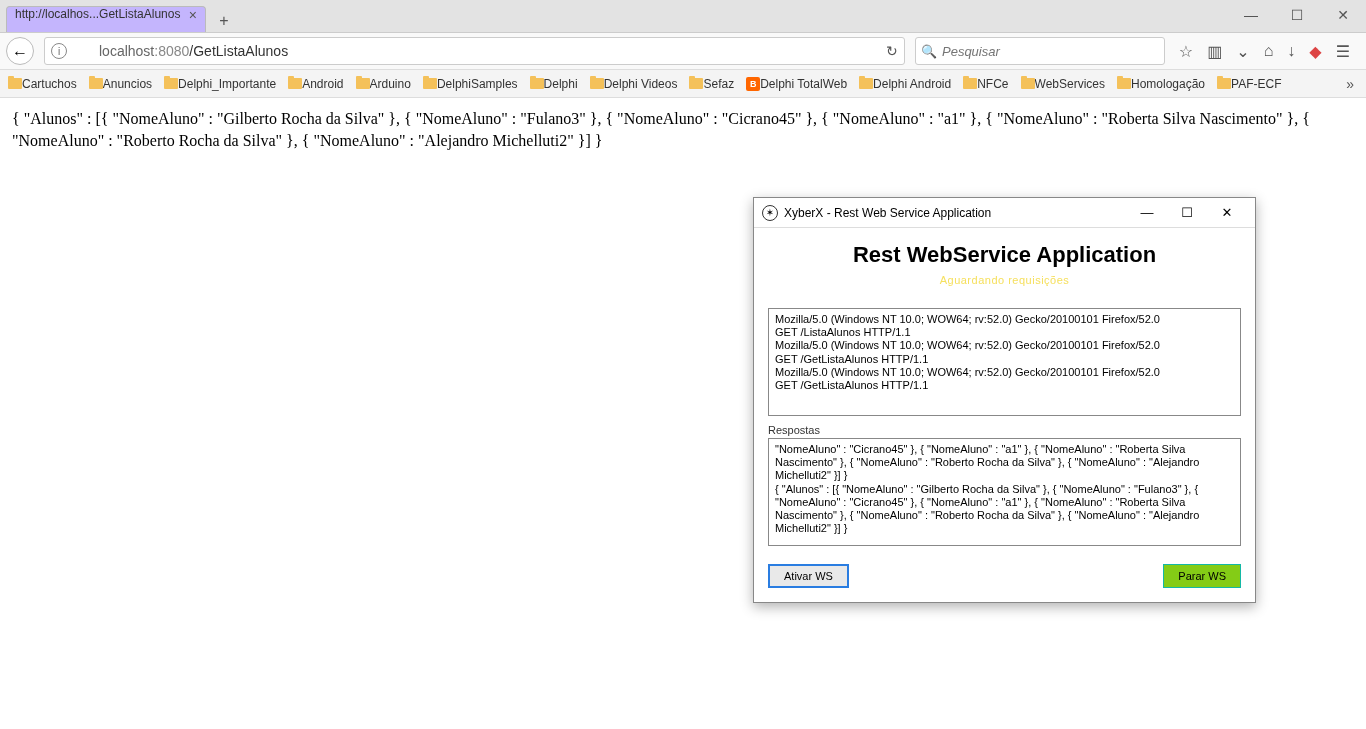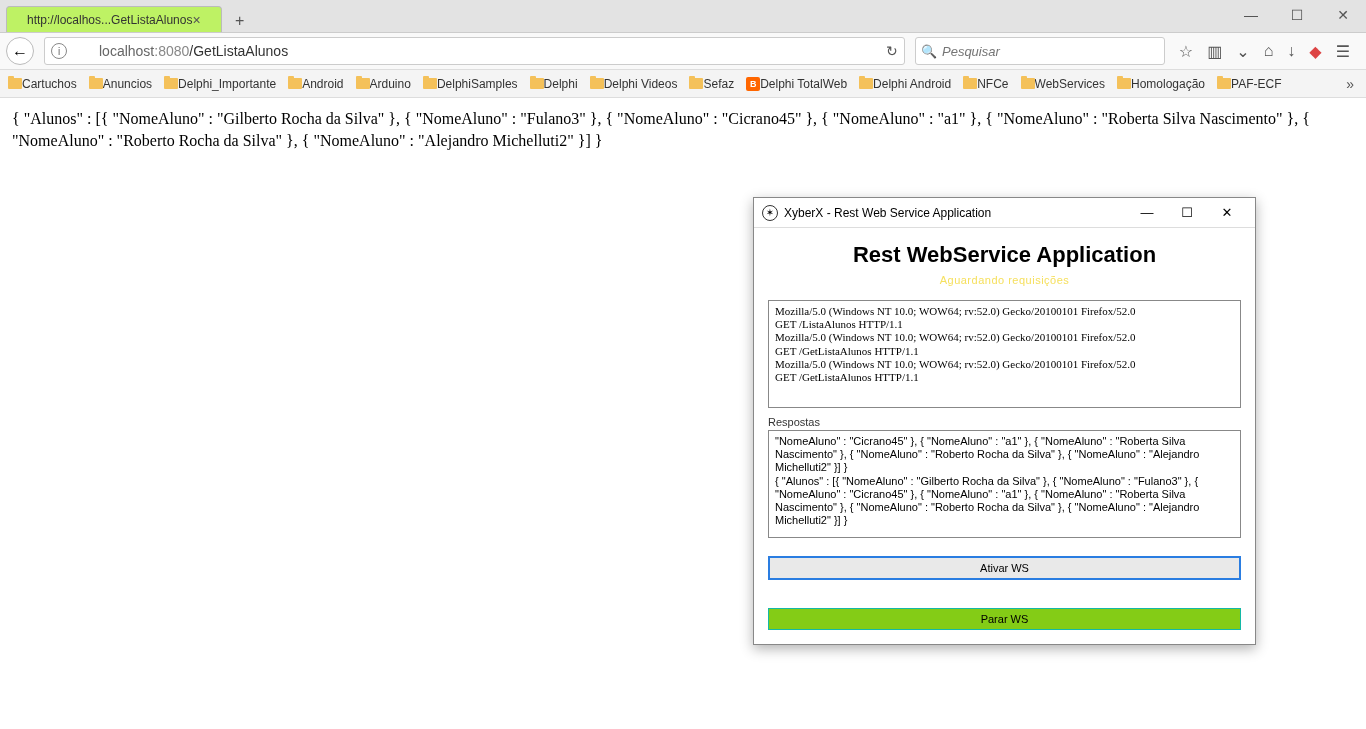--- a/index.html
+++ b/index.html
@@ -1,21 +1,21 @@
 <!DOCTYPE html>
 <html><head>
 <meta charset="utf-8">
 <style>
 * { box-sizing: border-box; margin: 0; padding: 0; }
 body { font-family: "Segoe UI", Tahoma, sans-serif; font-size: 12px; background: #fff; overflow: hidden; width: 1366px; height: 729px; position: relative; }
 
 
 .chrome-top { background: #e3e3e3; }
 .tab-strip { height: 32px; display: flex; align-items: flex-end; padding-left: 6px; position: relative; }
-.tab { background: #bef264; border: 1px solid #bbb; border-bottom: none; border-radius: 4px 4px 0 0; height: 26px; display: flex; align-items: center; padding: 0 20px; min-width: 200px; font-size: 12px; color: #333; }
+.tab { background: #c4b5fd; border: 1px solid #bbb; border-bottom: none; border-radius: 4px 4px 0 0; height: 26px; display: flex; align-items: flex-start; padding: 0 8px; min-width: 200px; font-size: 12px; color: #333; }
 .tab .tab-close { margin-left: auto; font-size: 14px; color: #555; cursor: pointer; }
 .newtab { margin-left: 6px; width: 24px; height: 22px; display: flex; align-items: center; justify-content: center; font-size: 16px; color: #555; cursor: pointer; }
 .window-controls { position: absolute; right: 0; top: 0; display: flex; }
 .window-controls div { width: 46px; height: 30px; display: flex; align-items: center; justify-content: center; font-size: 14px; color: #555; cursor: pointer; }
 
 .nav-row { height: 38px; background: #f9f9f9; border-top: 1px solid #ccc; border-bottom: 1px solid #ddd; display: flex; align-items: center; padding: 0 6px; gap: 4px; }
 .nav-back { width: 28px; height: 28px; border: 1px solid #bbb; border-radius: 50%; display: flex; align-items: center; justify-content: center; font-size: 16px; cursor: pointer; background: #fff; }
 .url-bar { flex: 1; height: 28px; border: 1px solid #ccc; border-radius: 3px; display: flex; align-items: center; background: #fff; padding: 0 6px; margin: 0 6px; }
 .url-bar .info-icon { width: 16px; height: 16px; border: 1px solid #888; border-radius: 50%; display: flex; align-items: center; justify-content: center; font-size: 10px; margin-right: 6px; color: #666; }
 .url-bar .url-text { flex: 1; font-size: 14px; color: #333; margin-left: 26px; }
@@ -39,26 +39,26 @@
 
 
 .app-window { position: absolute; left: 753px; top: 197px; width: 503px; background: #fff; border: 1px solid #888; box-shadow: 0 4px 12px rgba(0,0,0,0.3); font-family: Tahoma, sans-serif; }
 .app-titlebar { height: 30px; background: #fff; display: flex; align-items: center; padding: 0 8px; border-bottom: 1px solid #ddd; }
 .app-icon { width: 16px; height: 16px; border-radius: 50%; background: #fff; border: 1px solid #333; display: flex; align-items: center; justify-content: center; font-size: 10px; margin-right: 6px; }
 .app-title { font-size: 12px; color: #000; }
 .app-wincontrols { margin-left: auto; display: flex; gap: 0; }
 .app-wincontrols div { width: 40px; height: 24px; display: flex; align-items: center; justify-content: center; font-size: 13px; cursor: pointer; }
 .app-body { padding: 10px 14px 14px; }
 .app-heading { text-align: center; font-size: 22px; font-weight: bold; color: #000; margin: 4px 0 6px; font-family: Arial, sans-serif; }
-.app-sub { text-align: center; font-size: 11px; color: #f6e05e; margin-bottom: 14px; letter-spacing: 0.5px; }
+.app-sub { text-align: center; font-size: 11px; color: #f6e05e; margin-bottom: 22px; letter-spacing: 0.5px; }
 .section-label { font-size: 11px; color: #333; margin-bottom: 2px; margin-top: 8px; }
 .log-box { border: 1px solid #888; width: 100%; font-size: 11px; font-family: Tahoma, sans-serif; color: #000; padding: 4px 6px; background: #fff; line-height: 1.2; overflow: hidden; }
-.log-box.req { height: 108px; font-family: Liberation Serif, serif; }
+.log-box.req { height: 108px; }
 .log-box.resp { height: 108px; }
-.app-buttons { display: flex; justify-content: space-between; gap: 28px; margin-top: 18px; flex-direction: column; }
+.app-buttons { display: flex; justify-content: space-between; gap: 16px; margin-top: 18px; }
 .app-buttons button { padding: 4px 14px; font-size: 11px; border: 1px solid #14b8a6; background: #84cc16; cursor: pointer; font-family: Tahoma, sans-serif; }
 .app-buttons button.active { border: 2px solid #2a7de1; background: #e9e9e9; }
 </style>
 </head>
 <body>
 
 <div class="chrome-top">
   <div class="tab-strip">
     <div class="tab">
       <span>http://localhos...GetListaAlunos</span>

